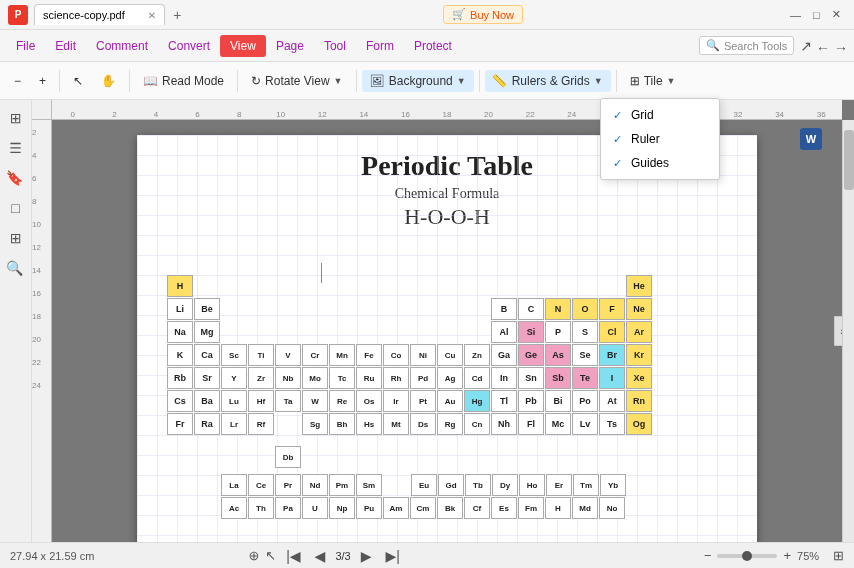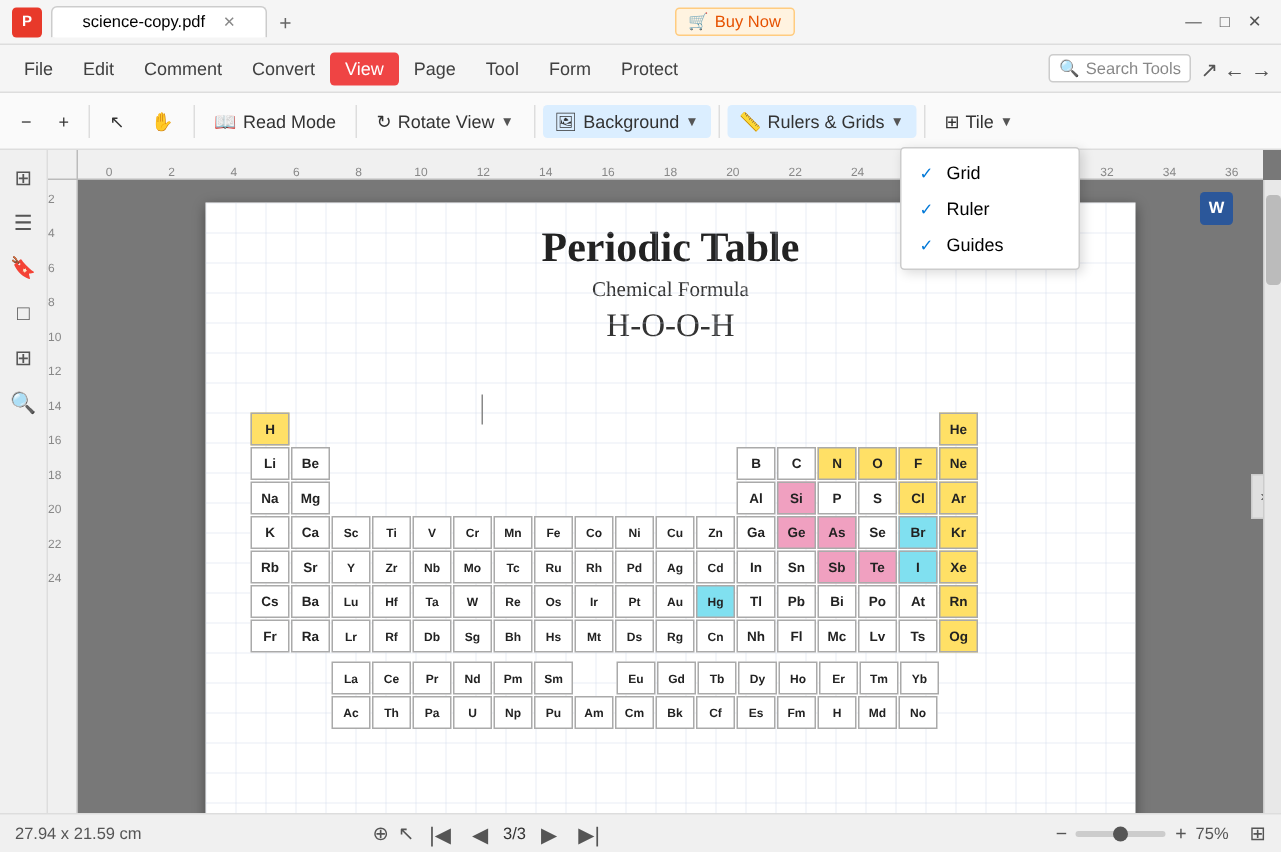--- a/index.html
+++ b/index.html
@@ -19,24 +19,24 @@
       background: #e8392a;
       border-radius: 3px;
       display: flex; align-items: center; justify-content: center;
       color: white; font-size: 10px; font-weight: bold;
       margin-right: 6px;
     }
     #titlebar .tab {
       background: white;
       border: 1px solid #ccc;
       border-bottom: none;
-      padding: 4px 20px;
+      padding: 4px 8px;
       border-radius: 4px 4px 0 0;
       font-size: 11px;
-      display: flex; align-items: center; gap: 12px;
+      display: flex; align-items: center; gap: 23px;
     }
     #titlebar .tab .close-btn {
       font-size: 10px; color: #888; cursor: pointer;
     }
     #titlebar .add-tab {
       margin-left: 4px; font-size: 14px; color: #666; cursor: pointer; padding: 0 4px;
     }
     #titlebar .win-controls {
       margin-left: auto;
       display: flex; gap: 2px; align-items: center;
@@ -56,21 +56,21 @@
       height: 32px;
       background: #f5f5f5;
       display: flex;
       align-items: center;
       padding: 0 6px;
       border-bottom: 1px solid #ddd;
     }
     .menu-item {
       padding: 4px 10px;
       font-size: 12px;
-      color: #404040;
+      color: #a21caf;
       cursor: pointer;
       border-radius: 3px;
     }
     .menu-item.active {
       background: #ef4444;
       color: white;
     }
     .menu-search {
       margin-left: auto;
       display: flex; align-items: center;
@@ -664,21 +664,21 @@
             <div class="elem white">Po</div>
             <div class="elem white">At</div>
             <div class="elem yellow">Rn</div>
           </div>
 
           <div class="elem-row">
             <div class="elem white">Fr</div>
             <div class="elem white">Ra</div>
             <div class="elem white" style="font-size:8px;">Lr</div>
             <div class="elem white" style="font-size:8px;">Rf</div>
-            <div class="elem white" style="font-size:8px;">Db</div>
+            <div class="elem white" style="font-size:8px;margin-top:33px;">Db</div>
             <div class="elem white" style="font-size:8px;">Sg</div>
             <div class="elem white" style="font-size:8px;">Bh</div>
             <div class="elem white" style="font-size:8px;">Hs</div>
             <div class="elem white" style="font-size:8px;">Mt</div>
             <div class="elem white" style="font-size:8px;">Ds</div>
             <div class="elem white" style="font-size:8px;">Rg</div>
             <div class="elem white" style="font-size:8px;">Cn</div>
             <div class="elem white">Nh</div>
             <div class="elem white">Fl</div>
             <div class="elem white">Mc</div>

